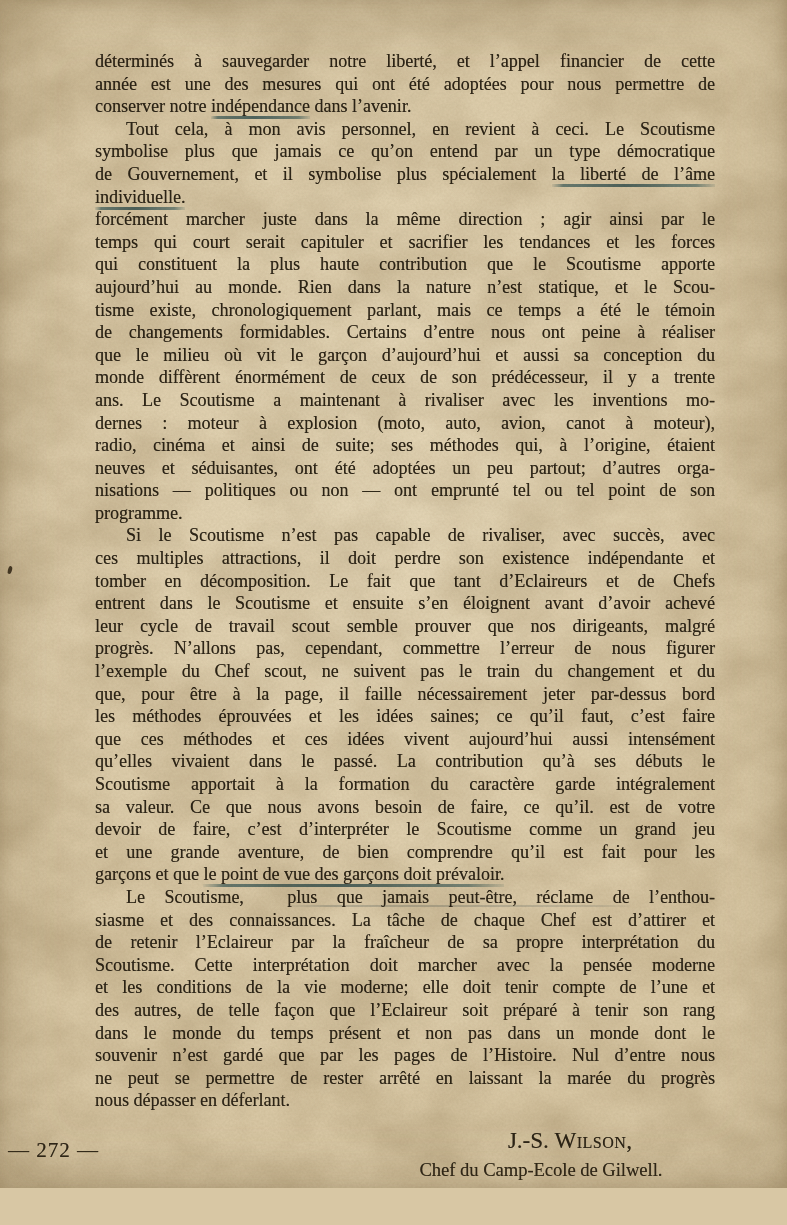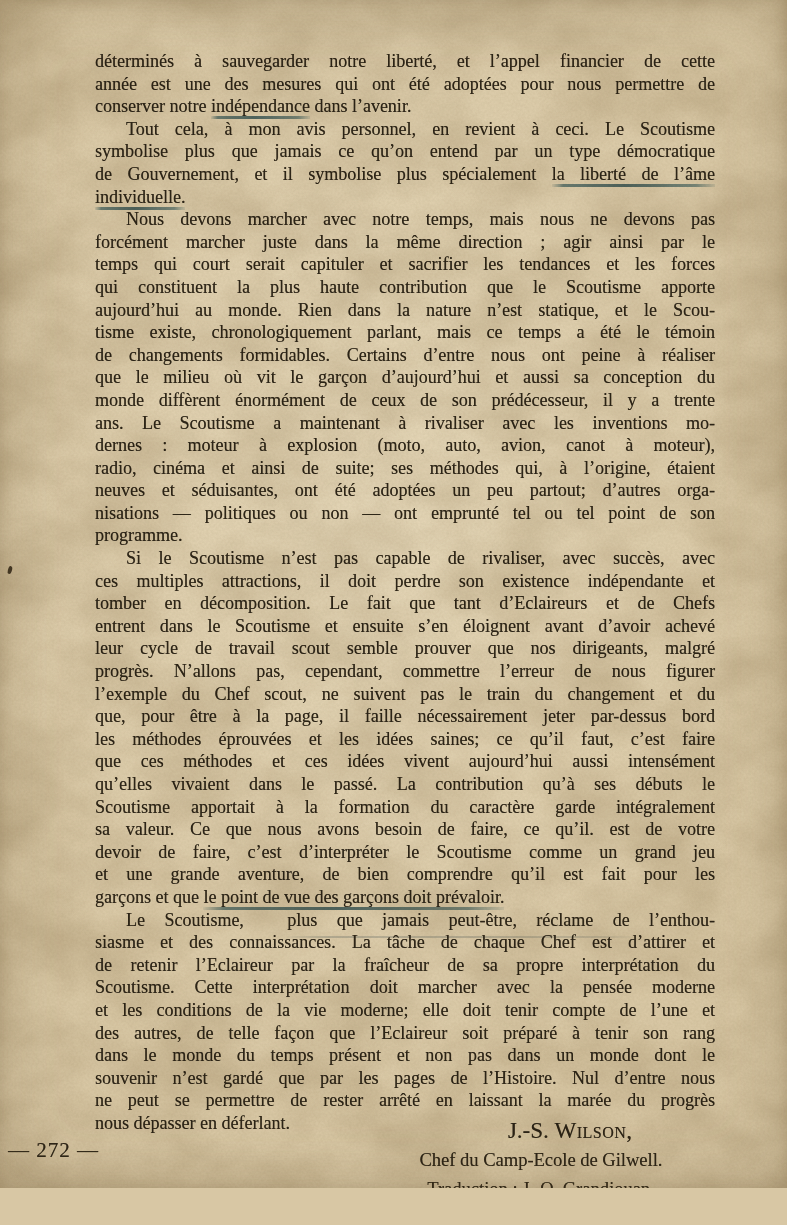--- a/index.html
+++ b/index.html
@@ -55,36 +55,37 @@
   .u2 {
     background-image: linear-gradient(95deg,
       rgba(110,118,110,0.05),
       rgba(104,112,104,0.34) 12%,
       rgba(96,104,98,0.30) 55%,
       rgba(104,112,104,0.22) 90%,
       rgba(110,118,110,0.05));
     background-repeat: no-repeat;
     background-size: 100% 2px;
     background-position: 0 100%;
-    padding-bottom: 8px;
+    padding-bottom: 0;
     margin-left: 24px;
   }
   .signature {
     position: absolute;
     left: 412px; top: 1116px;
     width: 258px;
     color: var(--ink, #2d2517);
     text-align: center;
     text-shadow: 0.2px 0.3px 0.3px rgba(45,37,23,0.5);
   }
   .sig-name {
     font-size: 23px;
     line-height: 30px;
     padding-left: 58px;
     white-space: nowrap;
+    margin-top: 10px;
   }
   .sc { font-variant: small-caps; letter-spacing: 0.5px; }
   .sig-title, .sig-trans {
     font-size: 18.5px;
     line-height: 29px;
     white-space: nowrap;
   }
   .page-number {
     position: absolute;
     left: 8px; top: 1138px;
@@ -108,21 +109,20 @@
 <div class="page">
 
   <div class="text-block">
       <div class="line"><span>déterminés à sauvegarder notre liberté, et l’appel financier de cette</span></div>
       <div class="line"><span>année est une des mesures qui ont été adoptées pour nous permettre de</span></div>
       <div class="line last"><span>conserver notre </span><span class="u1">indépendance</span><span> dans l’avenir.</span></div>
       <div class="line indent"><span>Tout cela, à mon avis personnel, en revient à ceci. Le Scoutisme</span></div>
       <div class="line"><span>symbolise plus que jamais ce qu’on entend par un type démocratique</span></div>
       <div class="line"><span>de Gouvernement, et il symbolise plus spécialement </span><span class="u1">la liberté de l’âme</span></div>
       <div class="line last"><span class="u1">individuelle.</span></div>
-      <div class="line indent"><span>Nous devons marcher avec notre temps, mais nous ne devons pas</span></div>
       <div class="line"><span>forcément marcher juste dans la même direction ; agir ainsi par le</span></div>
       <div class="line"><span>temps qui court serait capituler et sacrifier les tendances et les forces</span></div>
       <div class="line"><span>qui constituent la plus haute contribution que le Scoutisme apporte</span></div>
       <div class="line"><span>aujourd’hui au monde. Rien dans la nature n’est statique, et le Scou-</span></div>
       <div class="line"><span>tisme existe, chronologiquement parlant, mais ce temps a été le témoin</span></div>
       <div class="line"><span>de changements formidables. Certains d’entre nous ont peine à réaliser</span></div>
       <div class="line"><span>que le milieu où vit le garçon d’aujourd’hui et aussi sa conception du</span></div>
       <div class="line"><span>monde diffèrent énormément de ceux de son prédécesseur, il y a trente</span></div>
       <div class="line"><span>ans. Le Scoutisme a maintenant à rivaliser avec les inventions mo-</span></div>
       <div class="line"><span>dernes : moteur à explosion (moto, auto, avion, canot à moteur),</span></div>

